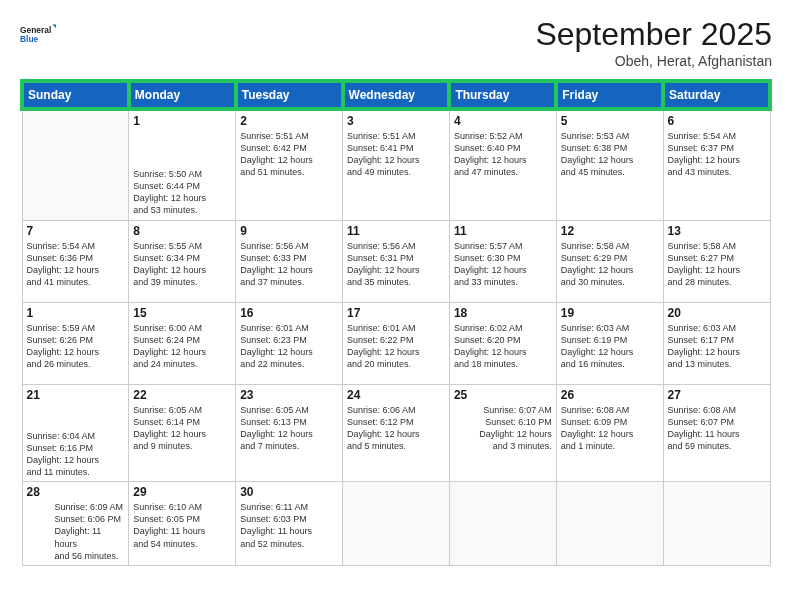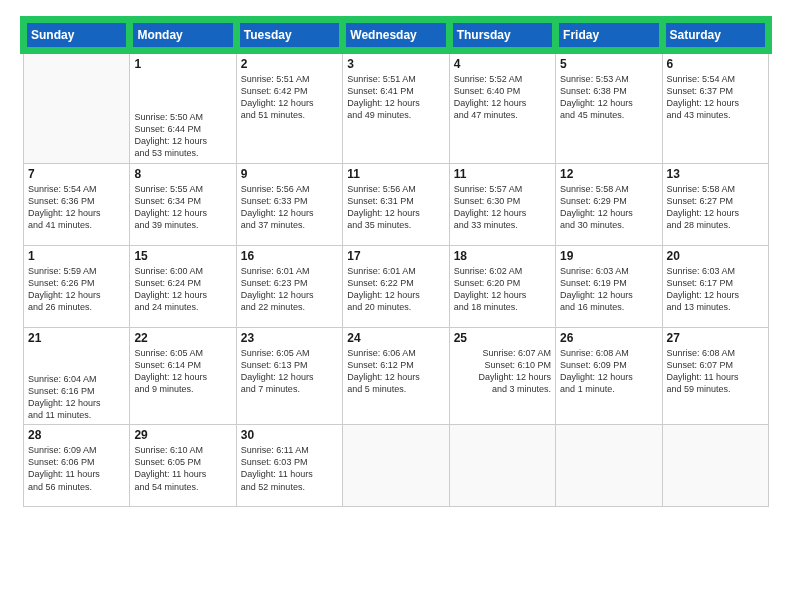--- a/index.html
+++ b/index.html
@@ -44,21 +44,21 @@
       border-collapse: collapse;
       table-layout: fixed;
     }
     .calendar th {
       background: #1565c0;
       color: #fff;
       font-size: 12px;
       font-weight: bold;
       padding: 5px 4px;
       text-align: left;
-      border: 7px solid #22c55e;
+      border: 4px solid #22c55e;
     }
     .calendar td {
       border: 1px solid #ccc;
       vertical-align: top;
       padding: 3px 4px;
       font-size: 9.5px;
       color: #333;
       height: 82px;
     }
     .day-num {
@@ -74,20 +74,33 @@
       color: #333;
     }
     .empty-cell {
       background: #f9f9f9;
     }
   </style>
 </head>
 <body>
 
 <div class="page">
+  <div class="header">
+    <div class="logo">
+    <svg width="36" height="36" viewBox="0 0 60 36">
+      <text x="0" y="16" font-size="14" font-weight="bold" font-family="Arial" fill="#1a1a1a">General</text>
+      <text x="0" y="32" font-size="14" font-weight="bold" font-family="Arial" fill="#1565c0">Blue</text>
+      <polygon points="54,2 60,8 60,2" fill="#1565c0"></polygon>
+    </svg>
+  </div>
+    <div class="title-area">
+      <div class="month-title">September 2025</div>
+      <div class="subtitle">Obeh, Herat, Afghanistan</div>
+    </div>
+  </div>
 
   <table class="calendar">
     <thead>
       <tr>
       <th>Sunday</th>
           <th>Monday</th>
           <th>Tuesday</th>
           <th>Wednesday</th>
           <th>Thursday</th>
           <th>Friday</th>
@@ -289,21 +302,21 @@
             <span class="day-num">27</span>
             <div class="day-info" style="white-space: pre-line;">Sunrise: 6:08 AM
 Sunset: 6:07 PM
 Daylight: 11 hours
 and 59 minutes.</div>
           </td>
         </tr>
         <tr>
           <td>
             <span class="day-num">28</span>
-            <div class="day-info" style="white-space: pre-line;">Sunrise: 6:09 AM
+            <div class="day-info" style="white-space: pre-line; margin-left: 28px;">Sunrise: 6:09 AM
 Sunset: 6:06 PM
 Daylight: 11 hours
 and 56 minutes.</div>
           </td>
           <td>
             <span class="day-num">29</span>
             <div class="day-info" style="white-space: pre-line;">Sunrise: 6:10 AM
 Sunset: 6:05 PM
 Daylight: 11 hours
 and 54 minutes.</div>

